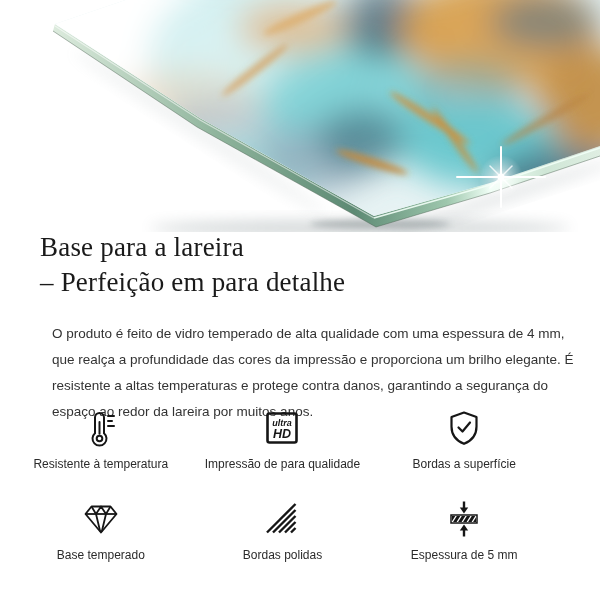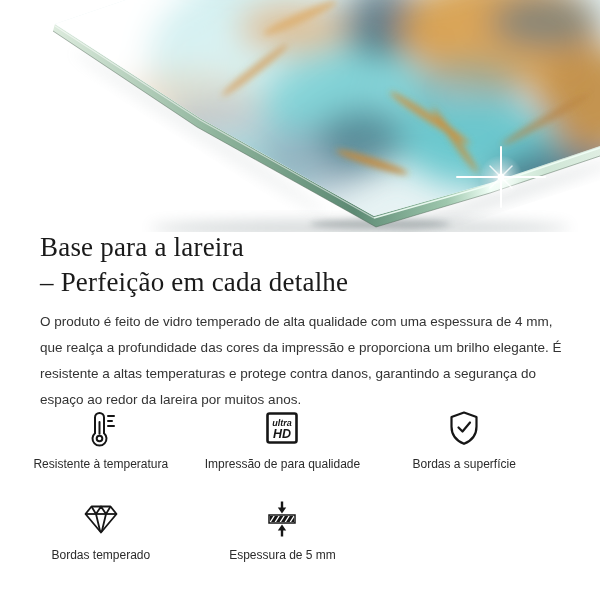--- a/index.html
+++ b/index.html
@@ -11,21 +11,21 @@
 
   .hero{position:absolute;top:0;left:0;width:600px;height:232px;}
 
   .heading{
     position:absolute;left:40px;top:230px;margin:0;
     font-family:"Liberation Serif","DejaVu Serif",serif;
     font-weight:400;font-size:27px;line-height:35px;color:#1a1a1a;
     letter-spacing:0.2px;
   }
   .desc{
-    position:absolute;left:40px;top:309px;width:534px;margin:0;
+    position:absolute;left:40px;top:309px;width:534px;margin:12px;
     font-size:13.5px;line-height:26px;color:#333;
   }
   .features{
     position:absolute;left:10px;right:14px;top:404px;
     display:grid;grid-template-columns:repeat(3,1fr);row-gap:24px;
   }
   .feature{display:flex;flex-direction:column;align-items:center;}
   .icon-box{height:44px;display:flex;align-items:flex-end;justify-content:center;font-style:italic;}
   .feature-label{margin-top:9px;font-size:12px;line-height:14px;color:#2b2b2b;text-align:center;}
   svg text{font-family:"Liberation Sans",sans-serif;}
@@ -122,21 +122,21 @@
           <line x1="-11" y1="-11" x2="11" y2="11" stroke-width="1.4" opacity="0.8"></line>
           <line x1="-11" y1="11" x2="11" y2="-11" stroke-width="1.4" opacity="0.8"></line>
         </g>
         <circle r="3.5" fill="#ffffff"></circle>
       </g>
     </svg>
   </div>
 
   <h1 class="heading">
     <span>Base para a lareira</span><br>
-    <span>– Perfeição em cada detalhe</span>
+    <span>– Perfeição em para detalhe</span>
   </h1>
 
   <p class="desc">O produto é feito de vidro temperado de alta qualidade com uma espessura de 4 mm, que realça a profundidade das cores da impressão e proporciona um brilho elegante. É resistente a altas temperaturas e protege contra danos, garantindo a segurança do espaço ao redor da lareira por muitos anos.</p>
 
   <div class="features">
 
     <div class="feature">
       <div class="icon-box">
         <svg width="40" height="40" viewBox="0 0 40 40">
           <g fill="none" stroke="#161616" stroke-width="2" stroke-linecap="round">
@@ -179,23 +179,37 @@
       <div class="icon-box">
         <svg width="40" height="40" viewBox="0 0 40 40">
           <g fill="none" stroke="#161616" stroke-width="1.8" stroke-linejoin="round">
             <path d="M10.5,7.5 H29.5 L35.5,15 L20,33.5 L4.5,15 Z"></path>
             <path d="M4.5,15 H35.5"></path>
             <path d="M10.5,7.5 L15,15 L20,7.5 L25,15 L29.5,7.5"></path>
             <path d="M15,15 L19.2,32.5 M25,15 L20.8,32.5"></path>
           </g>
         </svg>
       </div>
-      <div class="feature-label">Bordas temperado</div>
-    </div>
-
+      <div class="feature-label">Base temperado</div>
+    </div>
+
+    <div class="feature">
+      <div class="icon-box">
+        <svg width="40" height="40" viewBox="0 0 40 40">
+          <g stroke="#161616" stroke-width="2.4">
+            <line x1="5" y1="33.5" x2="33.5" y2="5"></line>
+            <line x1="11" y1="33.5" x2="33.5" y2="11"></line>
+            <line x1="17" y1="33.5" x2="33.5" y2="17"></line>
+            <line x1="23" y1="33.5" x2="33.5" y2="23"></line>
+            <line x1="29" y1="33.5" x2="33.5" y2="29"></line>
+          </g>
+        </svg>
+      </div>
+      <div class="feature-label">Bordas polidas</div>
+    </div>
 
     <div class="feature">
       <div class="icon-box">
         <svg width="40" height="40" viewBox="0 0 40 40">
           <defs>
             <clipPath id="barClip">
                 <rect x="8" y="17" width="24" height="6"></rect>
               </clipPath>
           </defs>
           <rect x="7" y="16" width="26" height="8" fill="none" stroke="#161616" stroke-width="1.5"></rect>

